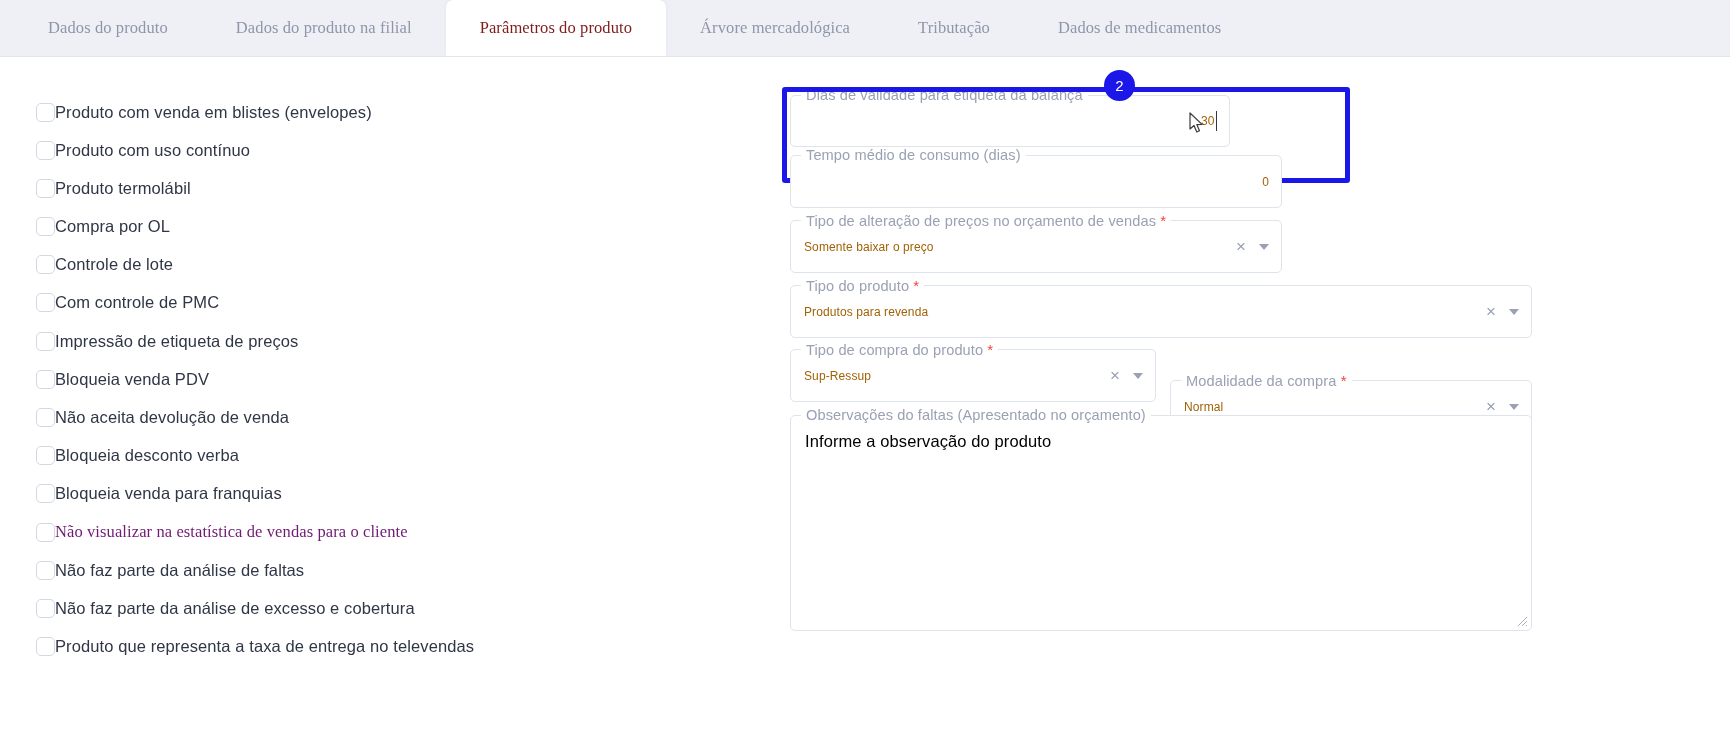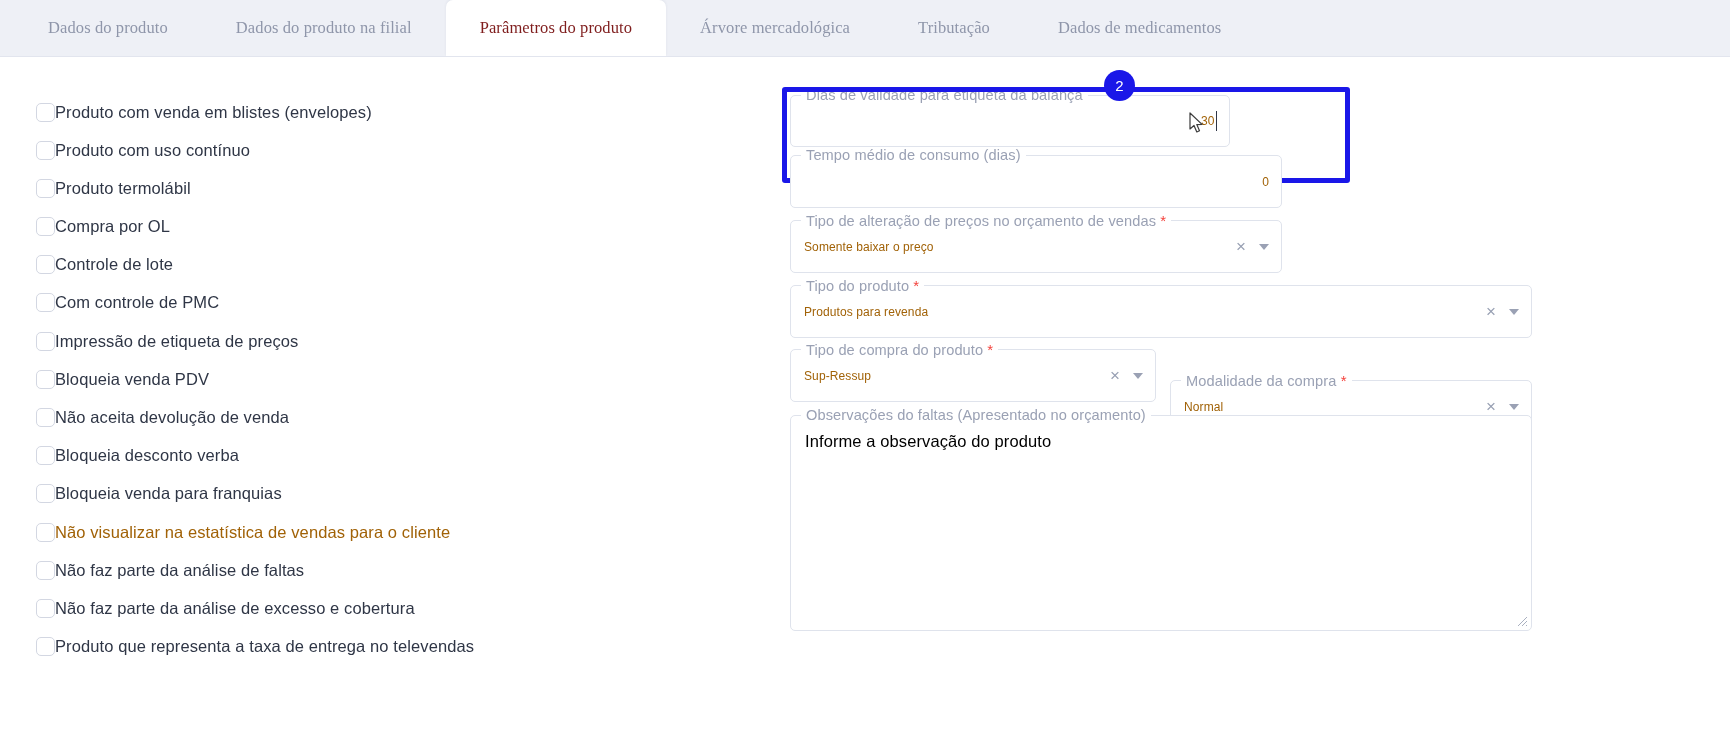--- a/index.html
+++ b/index.html
@@ -68,21 +68,21 @@
     border: 1.4px solid #d3d7e2;
     border-radius: 5px;
     background: #fff;
     flex: 0 0 auto;
   }
   .cb-label {
     font-size: 16.5px;
     color: #2f3646;
     letter-spacing: .1px;
   }
-  .cb-label.danger { color: #a16207; }
+  .cb-label.danger { color: #701a75; font-family: Liberation Serif, serif; }
 
   
   .field {
     position: relative;
     margin: 0;
   }
   .fs {
     position: relative;
     border: 1px solid #dfe3ec;
     border-radius: 5px;

